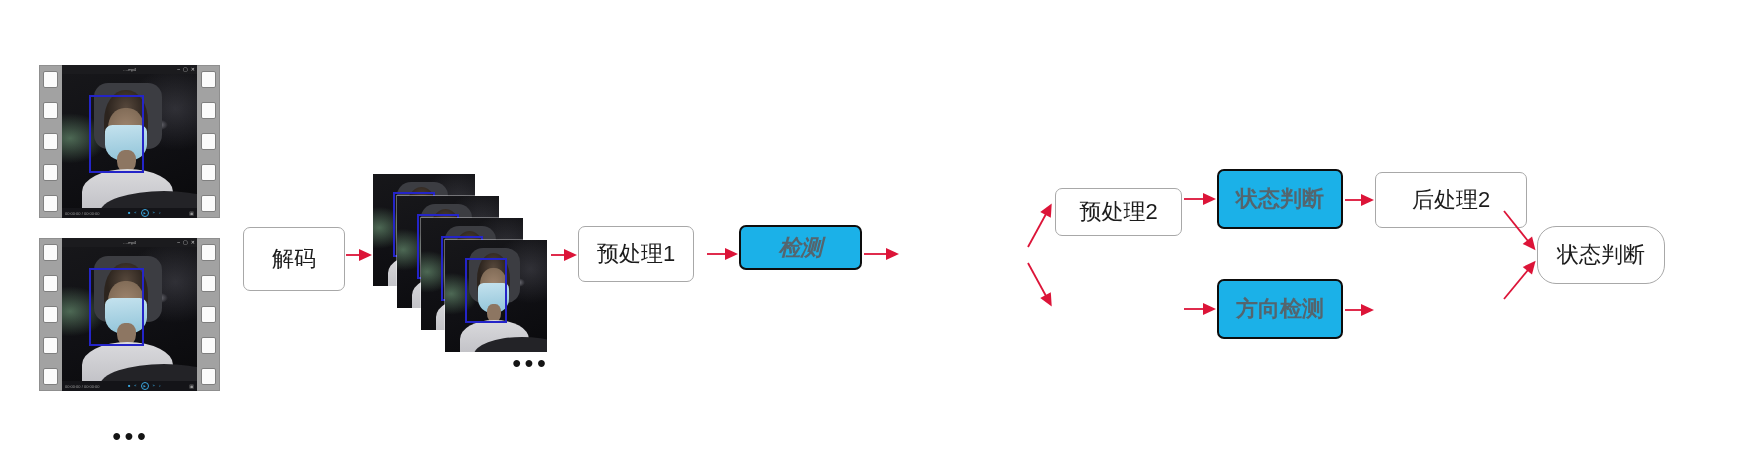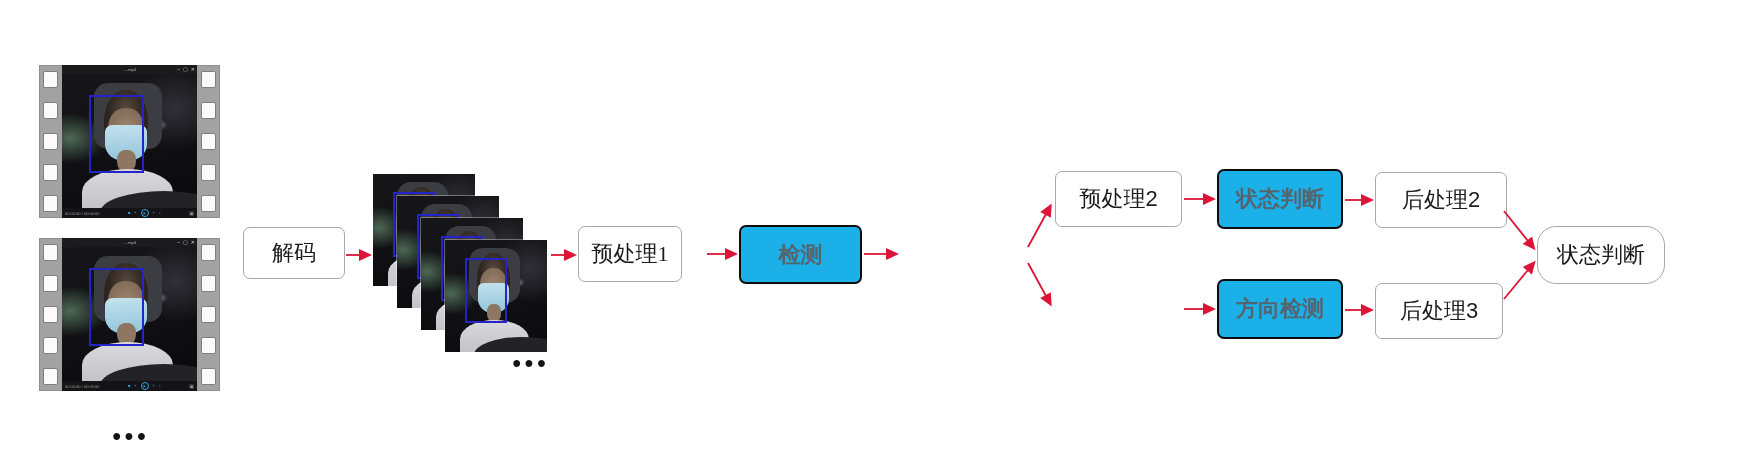--- a/index.html
+++ b/index.html
@@ -213,28 +213,27 @@
     <div class="mask"></div>
     <div class="hand"></div>
     <div class="shirt"></div>
     <div class="dash"></div>
     <div class="facebox"></div>
   </div>
 </div>
 
   <div class="ellipsis" style="left:496px;top:351px;">•••</div>
 
-  <div class="node" style="left:243px;top:227px;width:102px;height:52px;">解码</div>
-  <div class="node" style="left:578px;top:226px;width:104px;height:56px;font-family:Liberation Serif, serif;">预处理1</div>
-  <div class="node blue" style="left:739px;top:225px;width:123px;height:59px;">检测</div>
-  <div class="node" style="left:1055px;top:171px;width:127px;height:56px;">预处理2</div>
+  <div class="node" style="left:243px;top:227px;width:102px;height:64px;">解码</div>
+  <div class="node" style="left:578px;top:226px;width:116px;height:56px;">预处理1</div>
+  <div class="node blue" style="left:739px;top:225px;width:123px;height:45px;font-style:italic;">检测</div>
+  <div class="node" style="left:1055px;top:188px;width:127px;height:48px;">预处理2</div>
   <div class="node blue" style="left:1217px;top:169px;width:126px;height:60px;">状态判断</div>
-  <div class="node" style="left:1375px;top:172px;width:132px;height:56px;">后处理2</div>
+  <div class="node" style="left:1375px;top:172px;width:152px;height:56px;">后处理2</div>
   <div class="node blue" style="left:1217px;top:279px;width:126px;height:60px;">方向检测</div>
-  <div class="node" style="left:1375px;top:283px;width:128px;height:56px;">后处理3</div>
   <div class="node" style="left:1537px;top:226px;width:128px;height:58px;border-radius:19px;">状态判断</div>
 
   <svg class="arrows" width="1742" height="474" viewBox="0 0 1742 474">
     <defs>
       <marker id="ah" markerUnits="userSpaceOnUse" markerWidth="16" markerHeight="14" viewBox="-1 -7 16 14" refX="1" refY="0" orient="auto">
         <path d="M0,-6 L13,0 L0,6 Z"></path>
       </marker>
     </defs>
     <line class="arrow" x1="346" y1="255" x2="360" y2="255"></line>
     <line class="arrow" x1="551" y1="255" x2="565" y2="255"></line>

